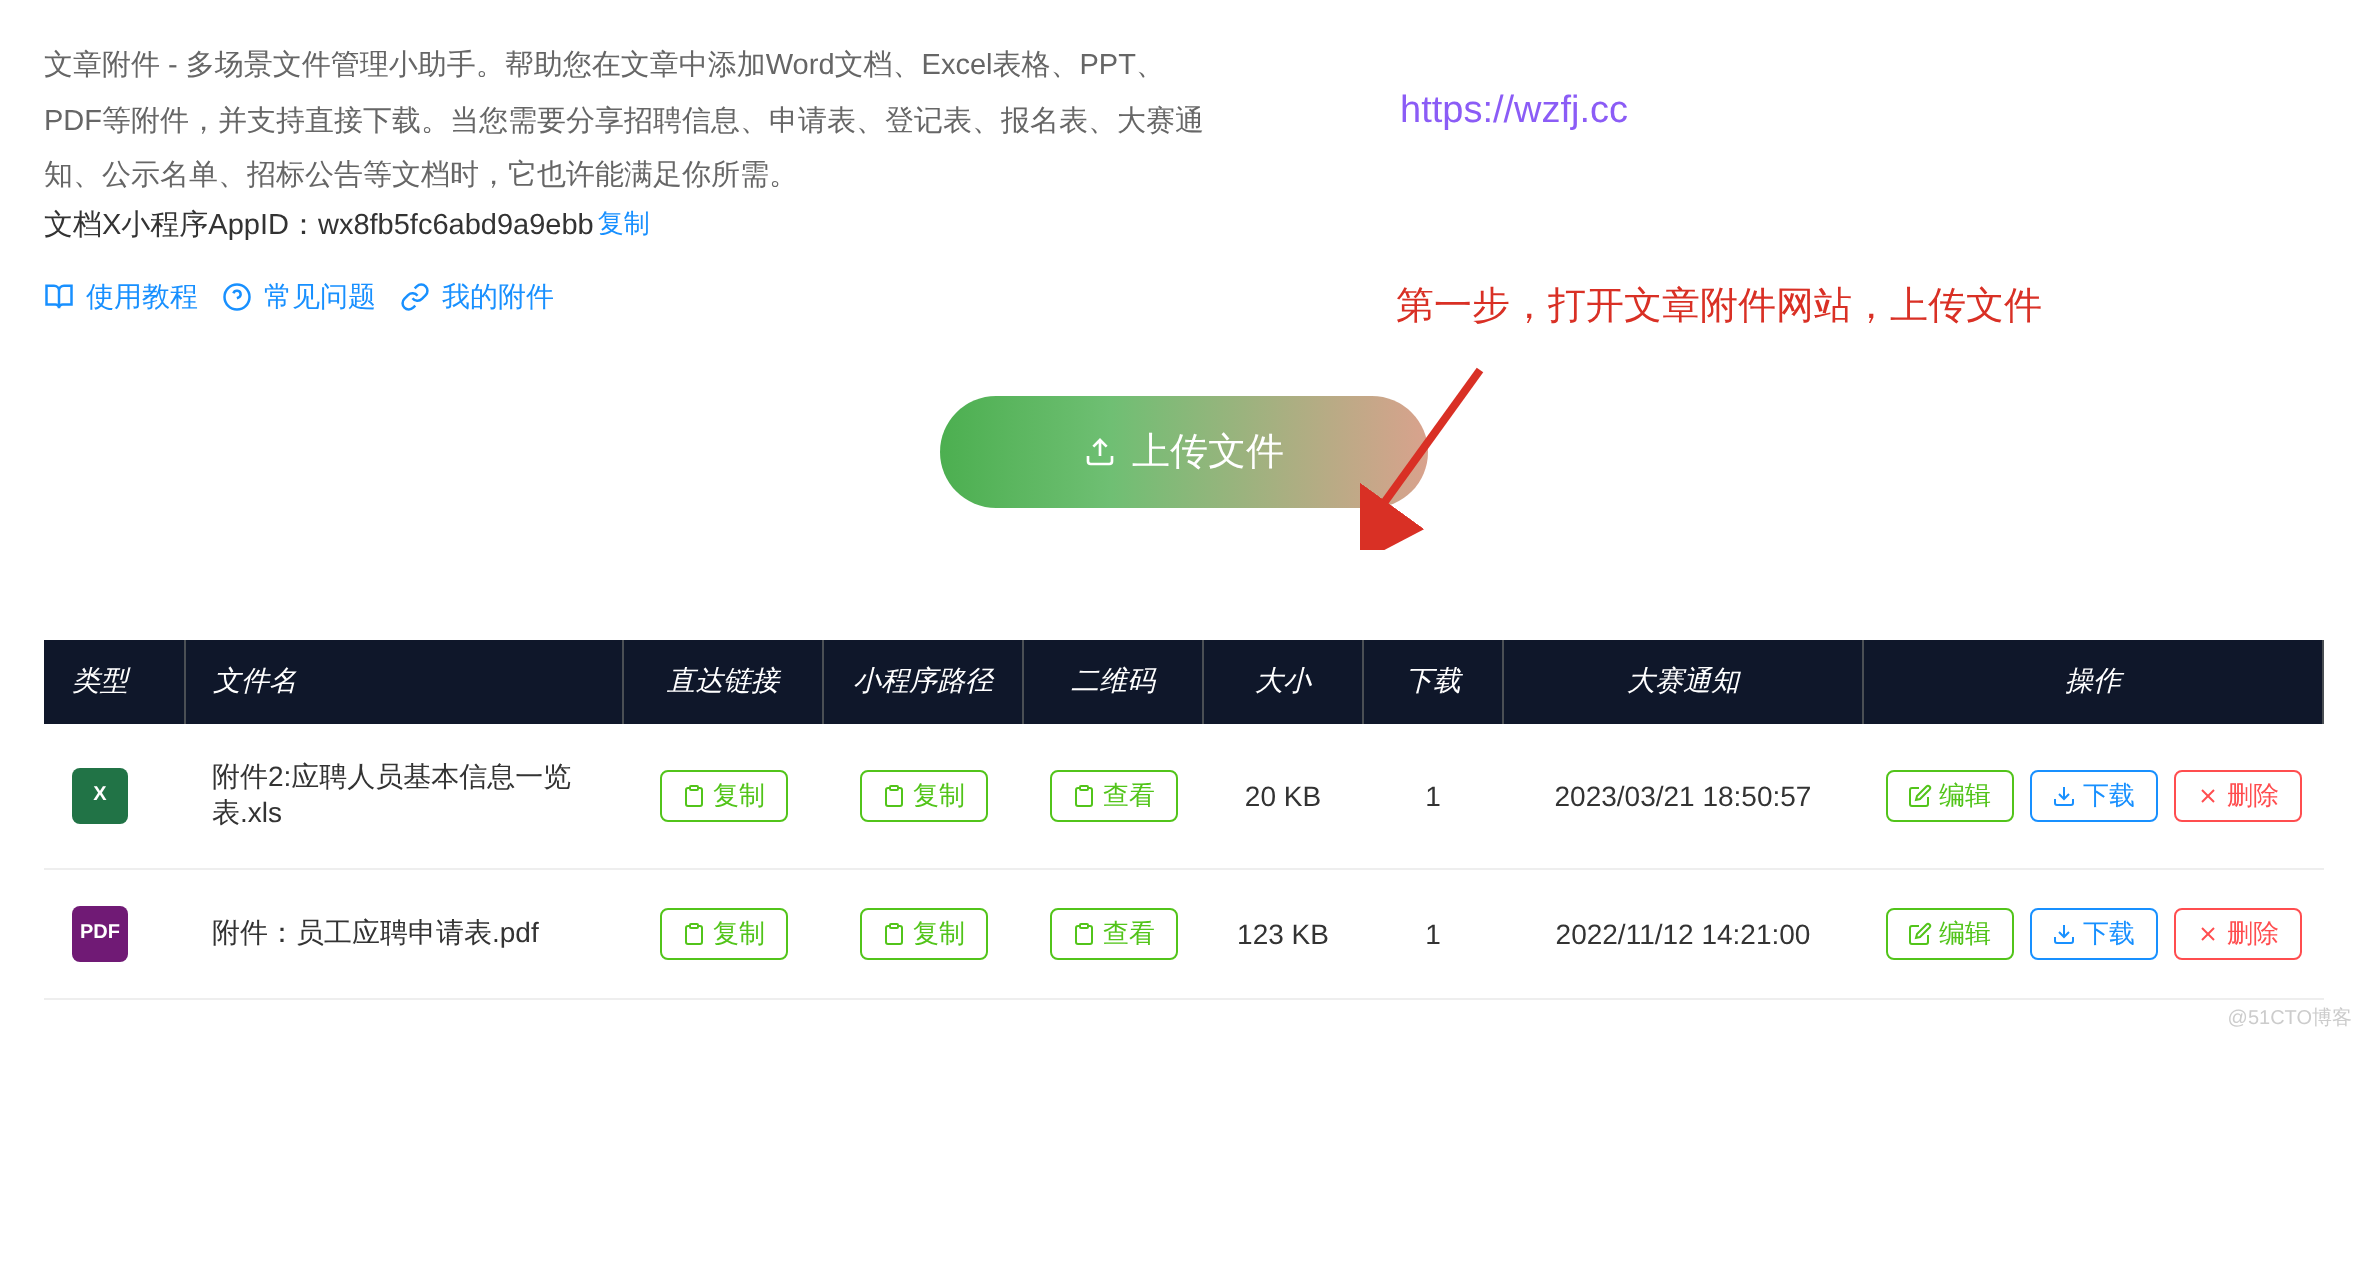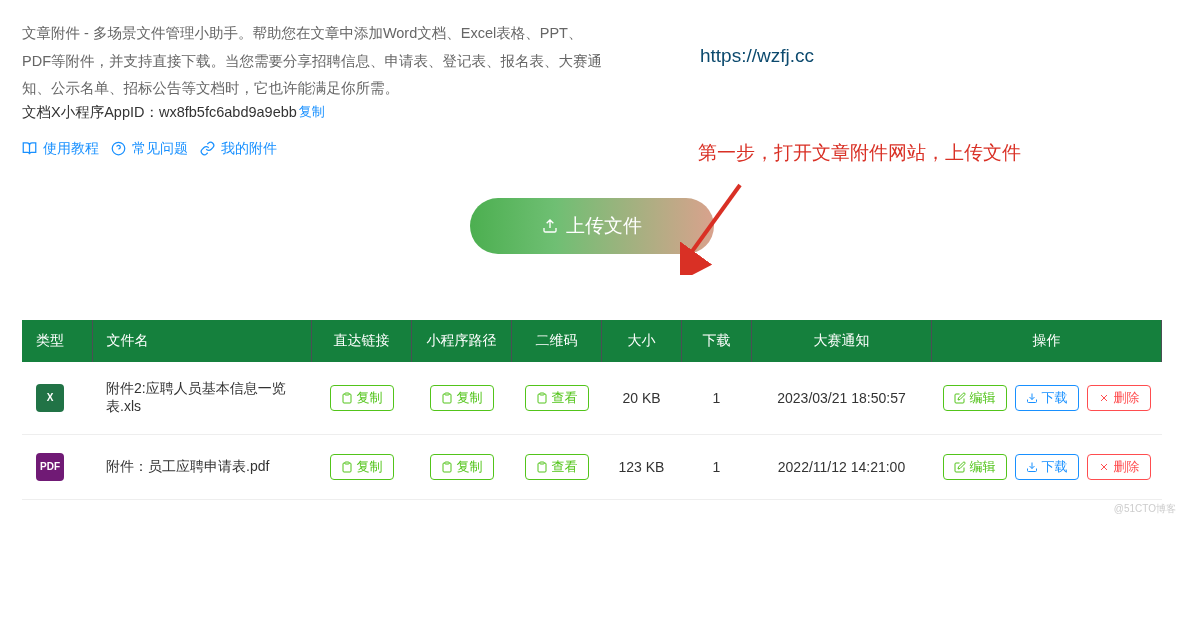--- a/index.html
+++ b/index.html
@@ -3,29 +3,29 @@
   <meta charset="utf-8">
   <style>
     * { margin: 0; padding: 0; box-sizing: border-box; }
     body { font-family: -apple-system, BlinkMacSystemFont, "PingFang SC", "Microsoft YaHei", sans-serif; background: #fff; padding: 20px 22px; color: #333; font-size: 14px; width: 1184px; position: relative; }
     .description { color: #666; line-height: 1.9; max-width: 580px; font-size: 14.5px; }
     .appid-row { display: flex; align-items: center; gap: 2px; margin-bottom: 18px; font-size: 14.5px; }
     .copy-link { color: #1890ff; font-size: 13px; cursor: pointer; }
     .nav-links { display: flex; gap: 12px; margin-bottom: 40px; }
     .nav-link { color: #1890ff; display: flex; align-items: center; gap: 6px; font-size: 14px; cursor: pointer; }
     .nav-link svg { width: 15px; height: 15px; }
-    .annotation-url { position: absolute; top: 45px; left: 700px; color: #0c4a6e; font-size: 19px; font-weight: 500; }
+    .annotation-url { position: absolute; top: 45px; left: 700px; color: #8b5cf6; font-size: 19px; font-weight: 500; }
     .annotation-step { position: absolute; top: 140px; left: 698px; color: #d93025; font-size: 19px; }
     .arrow { position: absolute; top: 175px; left: 680px; }
     .upload-section { text-align: center; margin-bottom: 50px; }
     .upload-btn { display: inline-flex; align-items: center; gap: 8px; padding: 15px 72px; background: linear-gradient(90deg, #4caf50 0%, #6fbf73 35%, #d9a28d 100%); color: #fff; border: none; border-radius: 32px; font-size: 19px; font-weight: 500; cursor: pointer; margin-bottom: 16px; }
     .upload-btn svg { width: 16px; height: 16px; }
     .tip-text { color: #52c41a; font-size: 14.5px; }
     table { width: 100%; border-collapse: collapse; }
-    thead { background: #15803d; color: #fff; }
+    thead { background: #0f172a; color: #fff; font-style: italic; }
     thead th { padding: 12px 8px; text-align: center; font-weight: 500; font-size: 14px; border-right: 1px solid #4a4f54; }
     thead th:first-child { text-align: left; padding-left: 14px; width: 70px; }
     thead th:nth-child(2) { text-align: left; padding-left: 14px; }
     tbody td { padding: 18px 8px; text-align: center; border-bottom: 1px solid #eee; font-size: 14px; color: #333; }
     tbody td:first-child { padding-left: 14px; text-align: left; }
     tbody td:nth-child(2) { text-align: left; padding-left: 14px; }
     .file-icon { width: 28px; height: 28px; display: inline-flex; align-items: center; justify-content: center; border-radius: 4px; color: #fff; font-size: 10px; font-weight: bold; }
     .file-icon.xls { background: #217346; }
     .file-icon.pdf { background: #701a75; }
     .action-btn { display: inline-flex; align-items: center; gap: 4px; padding: 3px 10px; border-radius: 4px; background: #fff; font-size: 13px; cursor: pointer; }

